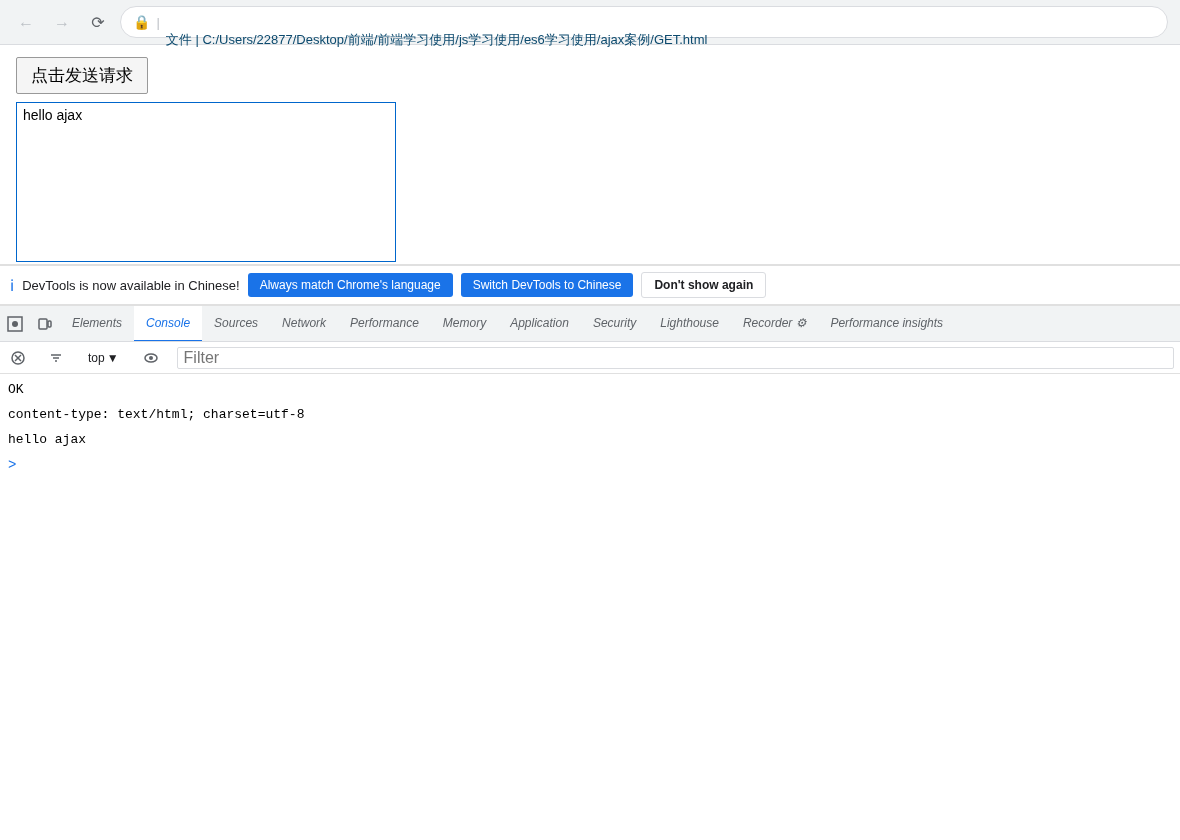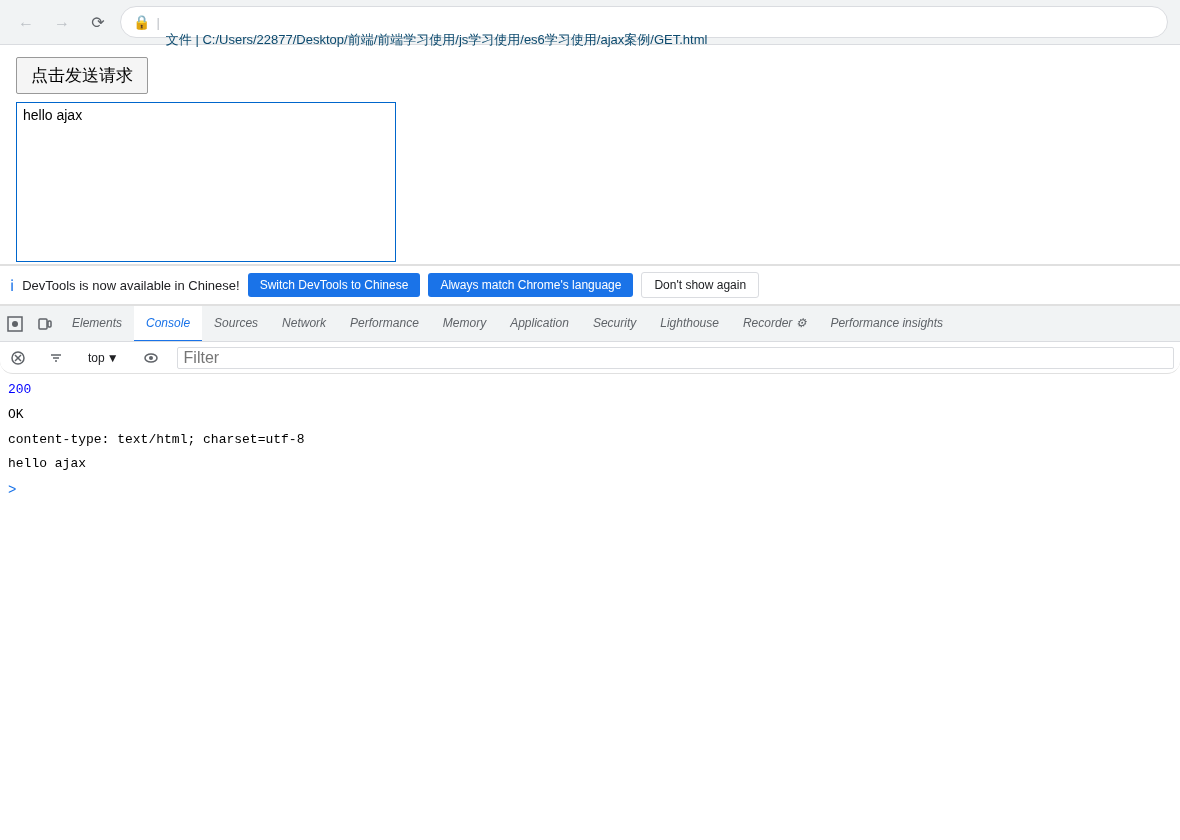--- a/index.html
+++ b/index.html
@@ -108,20 +108,21 @@
 
     .btn-outline {
       background: transparent;
       color: #202124;
       border: 1px solid #dadce0;
       padding: 5px 12px;
       font-size: 12px;
       border-radius: 3px;
       cursor: pointer;
       white-space: nowrap;
+      font-weight: bold;
     }
 
     
     .devtools-panel {
       background: #fff;
       border-top: 1px solid #e0e0e0;
     }
 
     
     .devtools-tabs {
@@ -163,21 +164,20 @@
 
     
     .console-toolbar {
       display: flex;
       align-items: center;
       height: 32px;
       border-bottom: 1px solid #e0e0e0;
       padding: 1px 6px;
       gap: 14px;
       background: #fff;
-      border-radius: 13px;
     }
 
     .console-icon-btn {
       width: 24px; height: 24px;
       display: flex; align-items: center; justify-content: center;
       cursor: pointer;
       color: #5f6368;
       font-size: 13px;
       border-radius: 3px;
     }
@@ -239,22 +239,22 @@
 <div class="page-content">
   <button class="send-btn">点击发送请求</button>
   <div class="response-box">
     <span>hello ajax</span>
   </div>
 </div>
 
 <div class="devtools-notification">
   <span class="info-icon">ℹ</span>
   <span>DevTools is now available in Chinese!</span>
+  <button class="btn-blue">Always match Chrome's language</button>
   <button class="btn-blue">Switch DevTools to Chinese</button>
-  <button class="btn-blue">Always match Chrome's language</button>
   <button class="btn-outline">Don't show again</button>
 </div>
 
 <div class="devtools-panel">
 
   <div class="devtools-tabs">
     <div class="devtools-icon-btn">
       <svg width="16" height="16" viewBox="0 0 16 16">
           <rect x="1" y="1" width="14" height="14" fill="none" stroke="#5f6368" stroke-width="1.5"></rect>
           <circle cx="8" cy="8" r="3" fill="#5f6368"></circle>
@@ -301,19 +301,18 @@
     <div class="console-icon-btn">
       <svg width="14" height="14" viewBox="0 0 14 14">
           <ellipse cx="7" cy="7" rx="6" ry="4" fill="none" stroke="#5f6368" stroke-width="1.5"></ellipse>
           <circle cx="7" cy="7" r="2" fill="#5f6368"></circle>
         </svg>
     </div>
     <input class="filter-input" type="text" placeholder="Filter" style="">
   </div>
 
   <div class="console-output">
-    <div class="console-line blue">200</div>
     <div class="console-line black">OK</div>
     <div class="console-line black">content-type: text/html; charset=utf-8</div>
     <div class="console-line black">hello ajax</div>
     <div class="console-line prompt">&gt;</div>
   </div>
 </div>
 
 </body></html>

